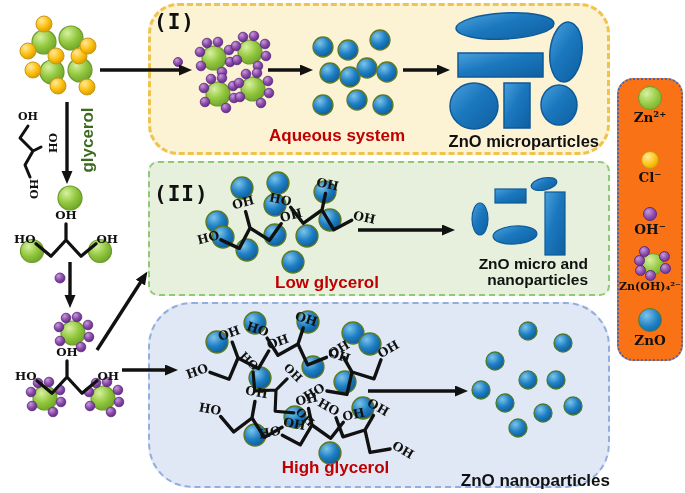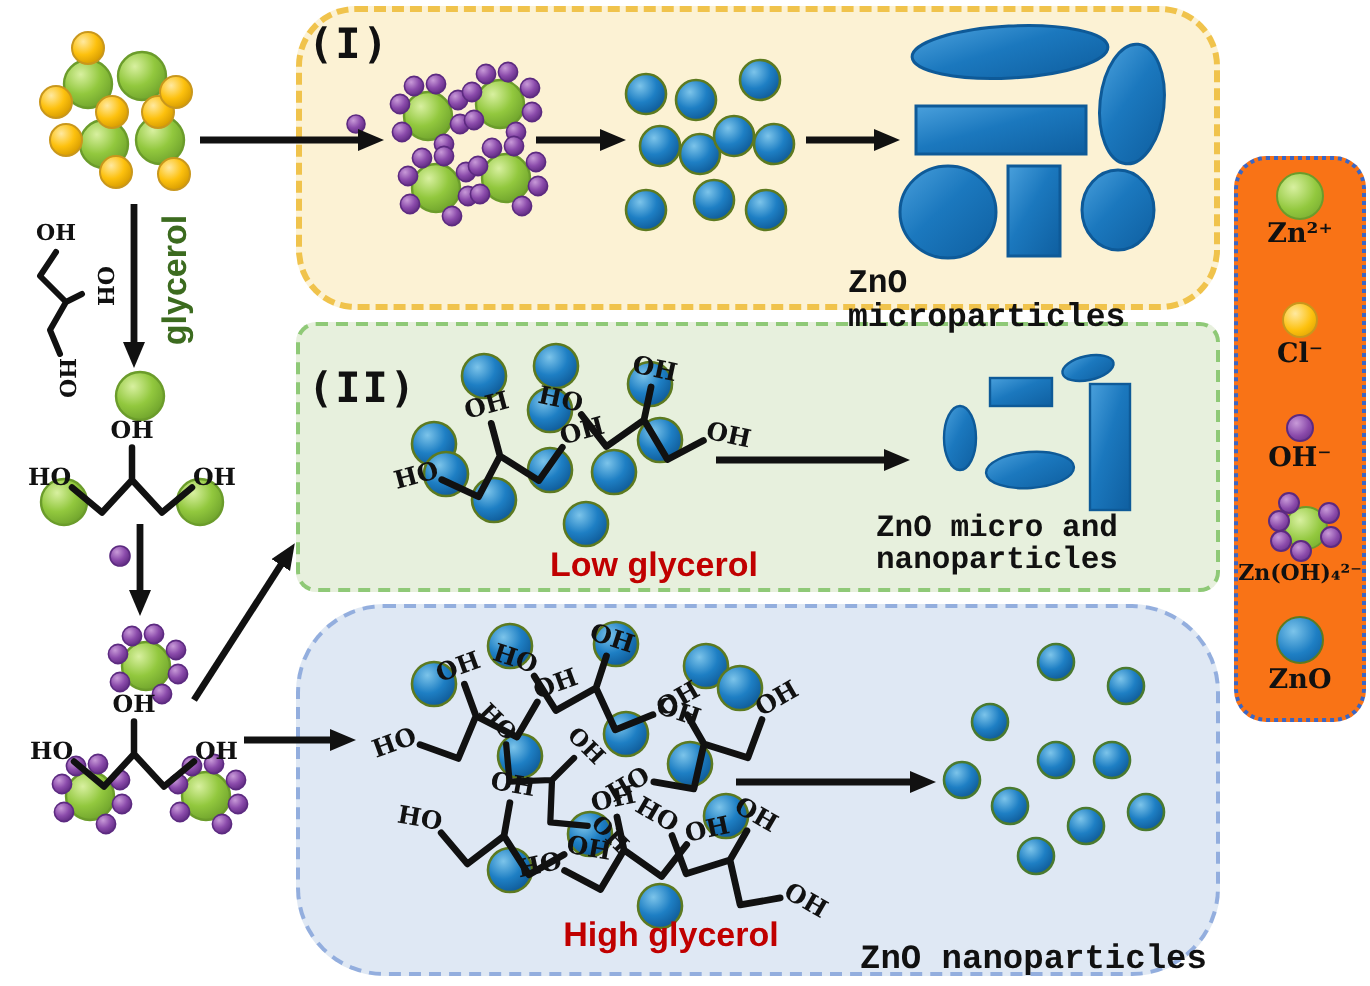--- a/index.html
+++ b/index.html
@@ -13,21 +13,21 @@
   #panel3{left:148px;top:302px;width:462px;height:186px;background:#dfe8f4;
           border:2.5px dashed #93aede;border-radius:44px;}
   #legendBox{position:absolute;left:617px;top:78px;width:66px;height:283px;box-sizing:border-box;
           background:#f97316;border:2px dotted #3a66c4;border-radius:16px;}
   svg#overlay{position:absolute;left:0;top:0;pointer-events:none;}
   .lbl{position:absolute;z-index:3;}
   .panel-num{font-family:"DejaVu Sans Mono", monospace;font-weight:bold;font-size:21px;
           color:#111;letter-spacing:1px;}
   .green-lbl{color:#3c6b1f;font-weight:bold;font-size:15px;line-height:1.02;}
   .red-lbl{color:#c00000;font-weight:bold;font-size:17px;text-align:center;}
-  .blk-lbl{color:#111;font-weight:bold;font-size:16.5px;text-align:left;line-height:1.05;font-family:Liberation Mono, monospace;}
+  .blk-lbl{color:#111;font-weight:bold;font-size:16.5px;text-align:right;line-height:1.05;}
   .vlabel{position:absolute;z-index:3;transform:translate(-50%,-50%) rotate(-90deg);
           color:#3c6b1f;font-weight:bold;font-size:17px;white-space:nowrap;}
   #glycerol-system{font-size:19px;}
   svg text.mol{font:bold 9.5px "DejaVu Serif", serif;fill:#111;text-anchor:middle;}
   svg text.mol2{font:bold 11px "DejaVu Serif", serif;fill:#111;text-anchor:middle;}
   
   .leg-item{position:absolute;left:0;width:62px;text-align:center;}
   .leg-label{font-family:"DejaVu Serif", serif;font-weight:bold;color:#111;font-size:13.5px;
           text-align:center;width:62px;position:absolute;}
   .dot{border-radius:50%;display:inline-block;}
@@ -324,20 +324,21 @@
       <path d="M358,230 H445" marker-end="url(#ah)"></path>
       <path d="M368,391 H458" marker-end="url(#ah)"></path>
     </g>
   </svg>
 
   <div class="lbl panel-num" style="left:154px;top:10px;">(I)</div>
   <div class="lbl panel-num" style="left:154px;top:182px;">(II)</div>
 
   <div class="vlabel" style="left:88px;top:140px;">glycerol</div>
 
+  <div class="lbl red-lbl" style="left:257px;top:126px;width:160px;">Aqueous system</div>
   <div class="lbl blk-lbl" style="left:424px;top:133px;width:175px;">ZnO microparticles</div>
 
   <div class="lbl blk-lbl" style="left:438px;top:256px;width:150px;font-size:15.5px;">ZnO micro and nanoparticles</div>
   <div class="lbl red-lbl" style="left:262px;top:273px;width:130px;">Low glycerol</div>
 
   <div class="lbl red-lbl" style="left:268px;top:458px;width:135px;">High glycerol</div>
   <div class="lbl blk-lbl" style="left:430px;top:462px;width:180px;font-size:17px;margin-top:10px;">ZnO nanoparticles</div>
 
   <div id="legendBox">
     <div class="leg-item" style="top:6px;"><span class="dot dot-green" style="width:22px;height:22px;"></span></div>

